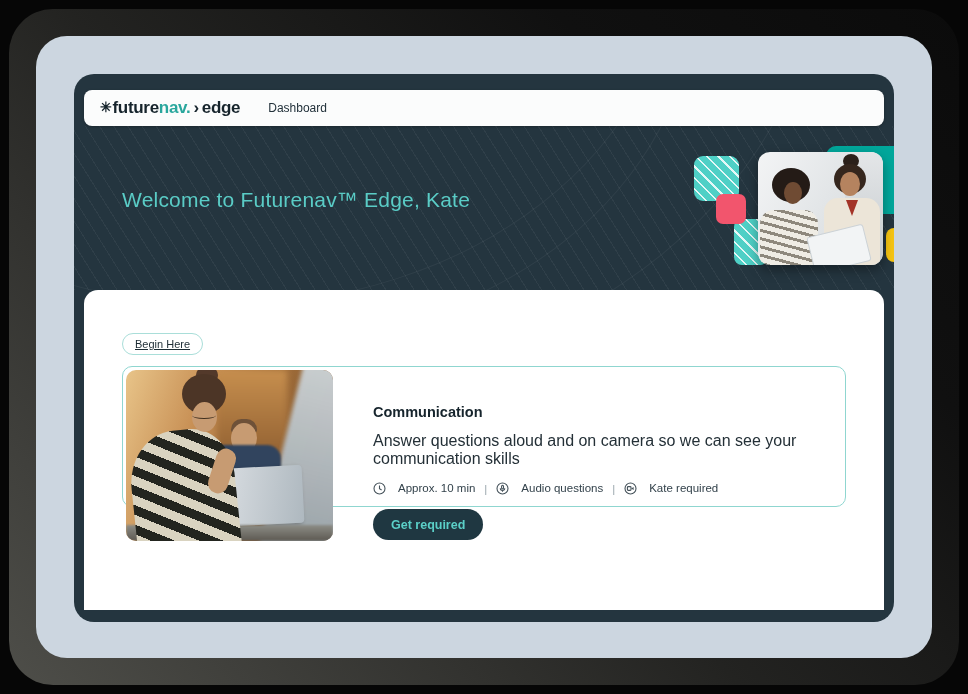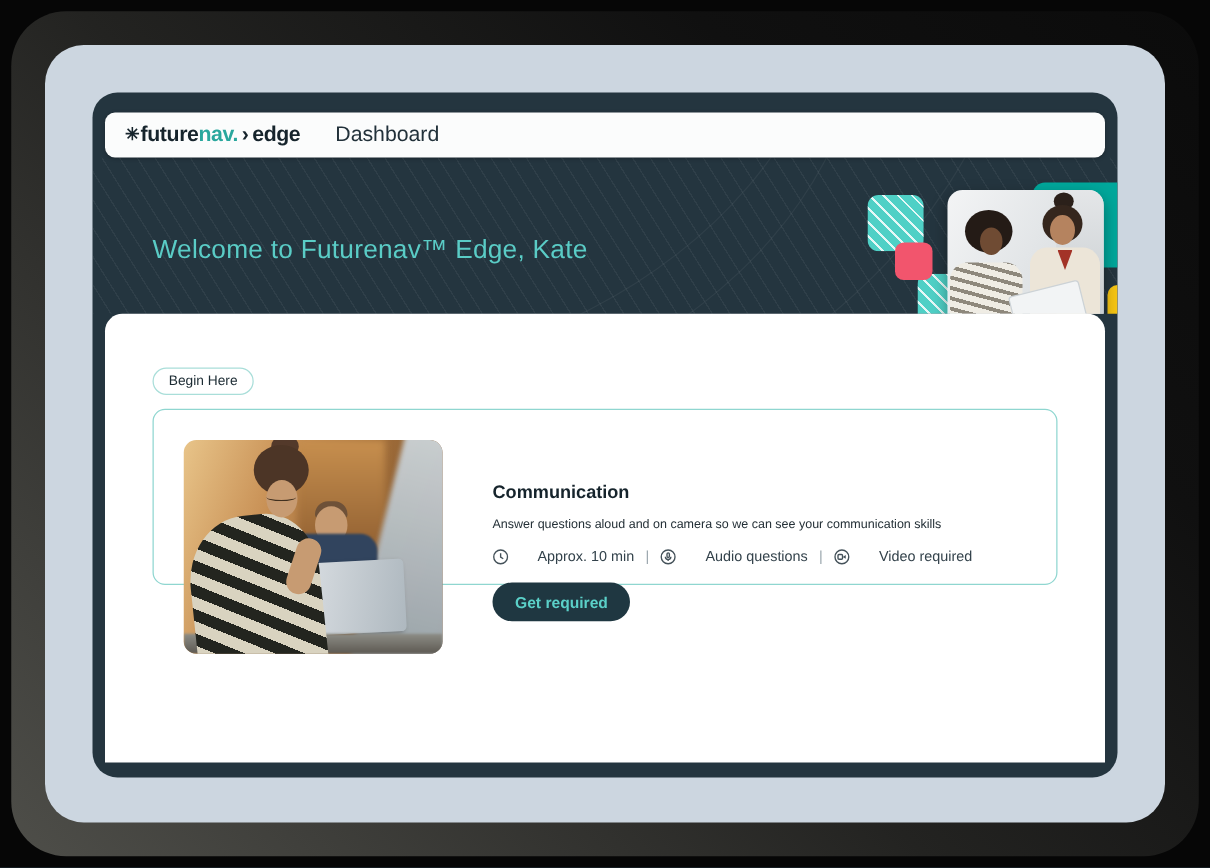--- a/index.html
+++ b/index.html
@@ -18,28 +18,28 @@
 
   
   .navbar { margin:16px 10px 0; height:36px; background:#fbfcfc; border-radius:8px;
             display:flex; align-items:center; padding:0 16px; flex:0 0 auto;
             box-shadow:0 1px 3px rgba(0,0,0,.25); position:relative; z-index:5; }
   .logo { display:flex; align-items:baseline; font-weight:bold; font-size:17px;
           letter-spacing:-0.3px; color:#16242c; cursor:pointer; }
   .logo .ast { font-size:14px; margin-right:1px; transform:translateY(-1px); }
   .logo .nav-teal { color:#29a79d; }
   .logo .chev { margin:0 3px; color:#16242c; font-weight:bold; }
-  .nav-link { margin-left:28px; font-size:17px; color:#22313a; cursor:pointer; }
+  .nav-link { margin-left:28px; font-size:12px; color:#22313a; cursor:pointer; }
   .user-menu { margin-left:auto; display:flex; align-items:center; gap:7px;
                border:1px solid #25323a; border-radius:6px; background:#fff;
                padding:4px 10px; cursor:pointer; }
   .user-menu .uname { font-size:11px; color:#16242c; font-weight:500; }
 
   
-  .hero { position:relative; height:125px; flex:0 0 auto; overflow:hidden; }
+  .hero { position:relative; height:164px; flex:0 0 auto; overflow:hidden; }
   .hero-hatch { position:absolute; inset:0;
       background:repeating-linear-gradient(58deg, rgba(255,255,255,0.05) 0 1px, transparent 1px 12px); }
   .arc { position:absolute; border:1px solid rgba(255,255,255,0.05); border-radius:50%; }
   .arc1 { width:900px; height:700px; left:-300px; top:-520px; }
   .arc2 { width:900px; height:700px; left:-280px; top:-480px; }
   .arc3 { width:1100px; height:900px; left:-350px; top:-640px; }
   .welcome { position:absolute; left:48px; top:62px; font-size:21px; font-weight:400;
              color:#5accc6; letter-spacing:0.2px; }
 
   
@@ -72,26 +72,26 @@
   .hp-collar { position:absolute; left:88px; top:48px; width:12px; height:16px; background:#a33327;
                clip-path:polygon(50% 100%,0 0,100% 0); }
   .hp-tablet { position:absolute; left:52px; top:78px; width:58px; height:38px; background:#f2f4f5;
                border:1px solid #ccd2d6; border-radius:3px; transform:rotate(-14deg); }
 
   
   .panel { flex:1 1 auto; margin:0 10px 12px; background:#fff; border-radius:14px 14px 0 0;
            padding:0 38px; overflow:hidden; position:relative; z-index:4; }
 
   .pill { display:inline-block; border:1px solid #a9ded9; border-radius:12px;
-          padding:4px 12px; font-size:11px; color:#1c2b33; font-weight:500; background:#fff; }
+          padding:4px 12px; font-size:11px; color:#1c2b33; font-weight:500; background:#fff;text-decoration:underline; }
   .badge-row { margin-top:43px; height:22px; }
   h2.sec { font-size:19px; line-height:24px; font-weight:500; color:#1c2b33; margin-top:8px; letter-spacing:0.1px; }
 
   
-  .card { margin-top:11px; border:1px solid #8fd6d0; border-radius:10px; padding:24px;
+  .card { margin-top:11px; border:1px solid #8fd6d0; border-radius:10px; padding:3px;
           display:flex; height:141px; background:#fff; }
   .photo { position:relative; width:207px; height:171px; border-radius:10px; overflow:hidden; flex:0 0 auto;
            background:linear-gradient(110deg,#e8c489 0%, #c89055 32%, #9c6a38 62%, #6e4522 100%); }
   .ph-wood { position:absolute; right:46px; top:0; width:70px; height:100px;
              background:linear-gradient(#c78f4e,#8a5a2e); filter:blur(3px); }
   .ph-beam { position:absolute; right:-26px; top:-10px; width:78px; height:200px;
              background:linear-gradient(#cfd6da,#99a5ad); transform:rotate(14deg); filter:blur(2px); opacity:.95; }
   .ph-man-body { position:absolute; right:52px; bottom:34px; width:72px; height:62px; border-radius:14px;
                  background:#31445e; filter:blur(1px); }
   .ph-man-head { position:absolute; right:76px; bottom:88px; width:26px; height:30px; border-radius:50%;
@@ -110,23 +110,23 @@
              background:#c79b72; }
   .ph-glasses { position:absolute; left:66px; top:42px; width:24px; height:7px;
                 border-bottom:1.5px solid #41301f; border-radius:50%; }
   .ph-body { position:absolute; left:6px; top:60px; width:104px; height:120px; border-radius:45% 40% 0 0;
              background:repeating-linear-gradient(28deg,#23251f 0 9px,#d9d3c0 9px 18px); transform:rotate(-6deg); }
   .ph-arm { position:absolute; left:86px; top:78px; width:20px; height:46px; border-radius:10px;
             background:#c79b72; transform:rotate(18deg); }
 
   .card-body { padding:34px 0 0 40px; }
   .card-title { font-size:14.5px; font-weight:bold; color:#16242c; }
-  .card-desc { font-size:10px; color:#243037; margin-top:12px; }
+  .card-desc { font-size:16px; color:#243037; margin-top:12px; }
   .meta { display:flex; align-items:center; gap:9px; margin-top:14px; font-size:11.5px; color:#33424b; }
-  .meta .item { display:flex; align-items:center; gap:23px; }
+  .meta .item { display:flex; gap:12px; }
   .meta .div { color:#9aa6ad; }
   .cta { margin-top:14px; display:inline-flex; align-items:center; justify-content:center;
          height:31px; padding:0 18px; border:none; border-radius:16px; background:#1f3741;
          color:#5bd0c8; font-size:12.5px; font-weight:bold; font-family:"Liberation Sans",sans-serif;
          cursor:pointer; }
 
   svg { display:block; }
 </style>
 </head>
 <body>
@@ -222,21 +222,21 @@
               </span>
               <span class="div">|</span>
               <span class="item">
                 <span>
                   <svg width="13" height="13" viewBox="0 0 13 13" fill="none" stroke="#45525a" stroke-width="1.1">
                     <circle cx="6.5" cy="6.5" r="5.5"></circle>
                     <rect x="3.4" y="4.6" width="3.6" height="3.8" rx="0.8"></rect>
                     <path d="M7.2 6.5 L9.6 5 V8 Z" fill="#45525a" stroke="none"></path>
                   </svg>
                 </span>
-                <span>Video required</span>
+                <span>Kate required</span>
               </span>
             </div>
             <button class="cta">Get required</button>
           </div>
         </div>
 
       </div>
     </div>
   </div>
 </div>

